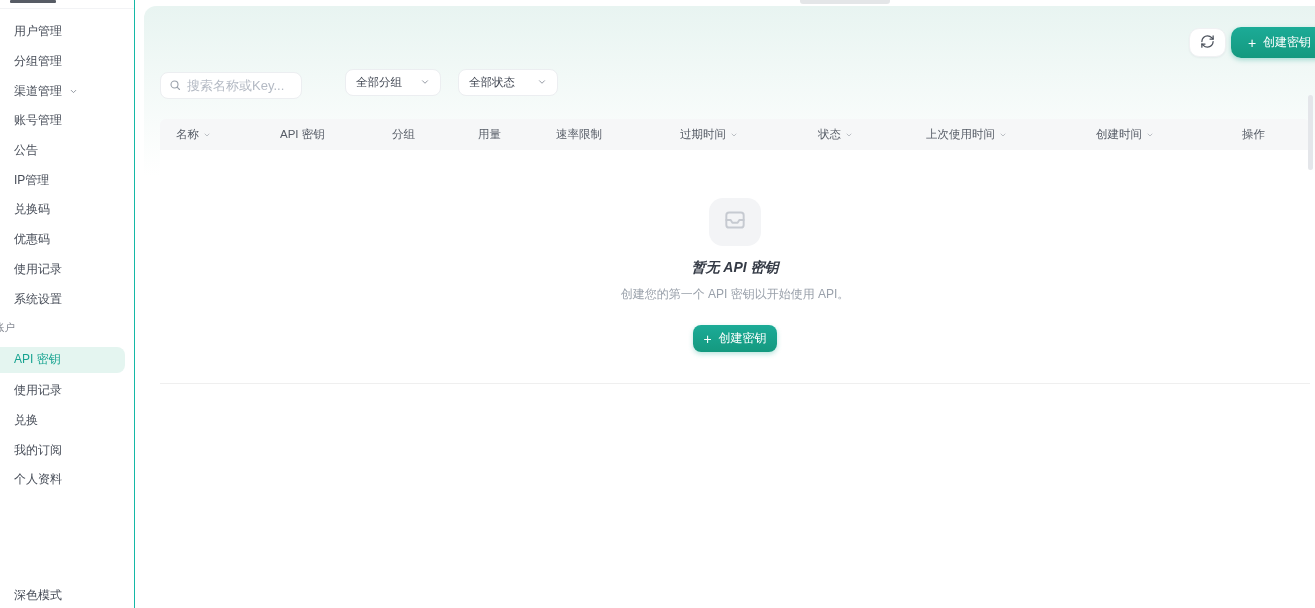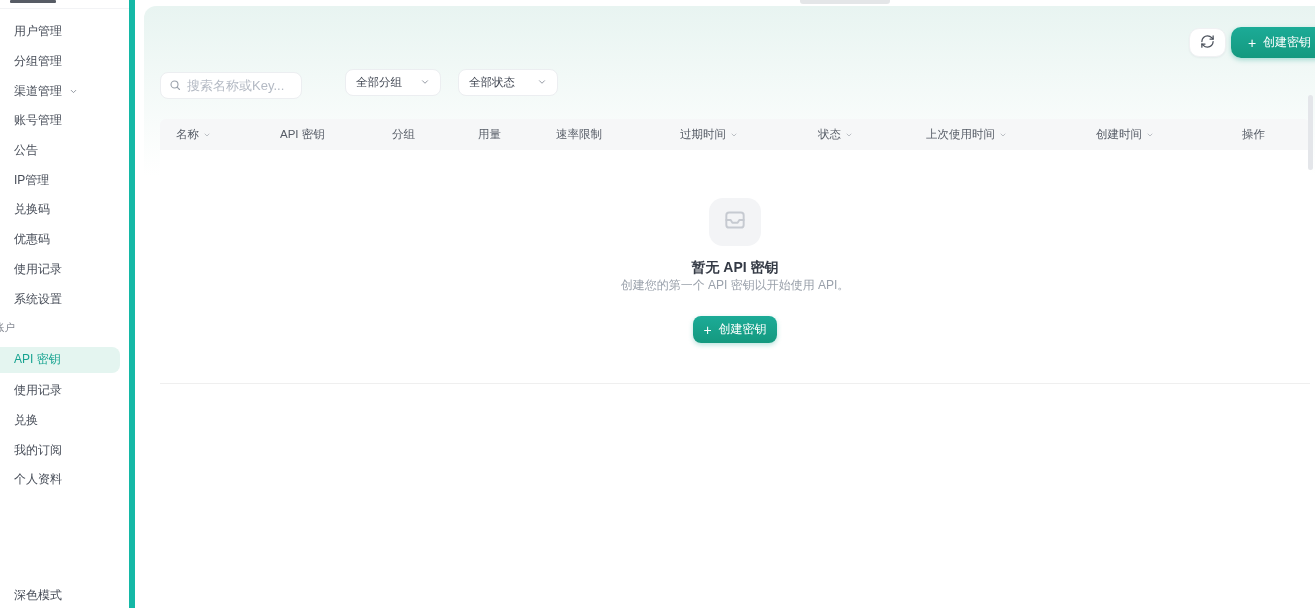--- a/index.html
+++ b/index.html
@@ -7,21 +7,21 @@
   body {
     position:relative;
     font-family:"Liberation Sans", sans-serif;
     background:#ffffff;
     color:#404652;
   }
 
   
   .sidebar {
     position:absolute; left:0; top:0; width:135px; height:608px;
-    background:#ffffff; border-right:6px solid #14b8a6; overflow:hidden;
+    background:#ffffff; border-right:1px solid #14b8a6; overflow:hidden;
   }
   .sidebar-top-fragment {
     position:absolute; left:10px; top:0; width:46px; height:3px;
     background:#3a3f4a; opacity:.85; border-radius:1px;
   }
   .sidebar-divider-top {
     position:absolute; left:0; top:8px; width:135px; height:1px; background:#f2f3f5;
   }
   .nav { padding-top:17px; }
   .nav-item {
@@ -104,22 +104,22 @@
 
   .empty-wrap {
     position:absolute; left:24px; right:5px; top:150px; height:233px;
     display:flex; flex-direction:column; align-items:center; background:#ffffff;
     border-radius:0 0 6px 6px;
   }
   .empty-icon-tile {
     margin-top:48px; width:52px; height:48px; border-radius:14px;
     background:#f3f4f6; display:flex; align-items:center; justify-content:center;
   }
-  .empty-title { margin-top:13px; font-size:14px; font-weight:700; color:#343a45; }
-  .empty-subtitle { font-size:12px; color:#9aa1ab; }
+  .empty-title { margin-top:13px; font-size:14px; font-weight:700; color:#343a45;font-style:italic; }
+  .empty-subtitle { margin-top:9px; font-size:12px; color:#9aa1ab; }
   .create-btn-empty {
     margin-top:22px; height:27px; width:84px; border:none; border-radius:8px;
     background:linear-gradient(180deg,#1cab97,#14997f); color:#ffffff;
     font-size:12px; display:flex; align-items:center; justify-content:center;
     gap:7px; cursor:pointer; box-shadow:0 2px 5px rgba(23,162,142,.3);
     font-family:"Liberation Sans", sans-serif;
   }
   .bottom-divider {
     position:absolute; left:24px; right:5px; top:383px; height:1px; background:#efefef;
   }

